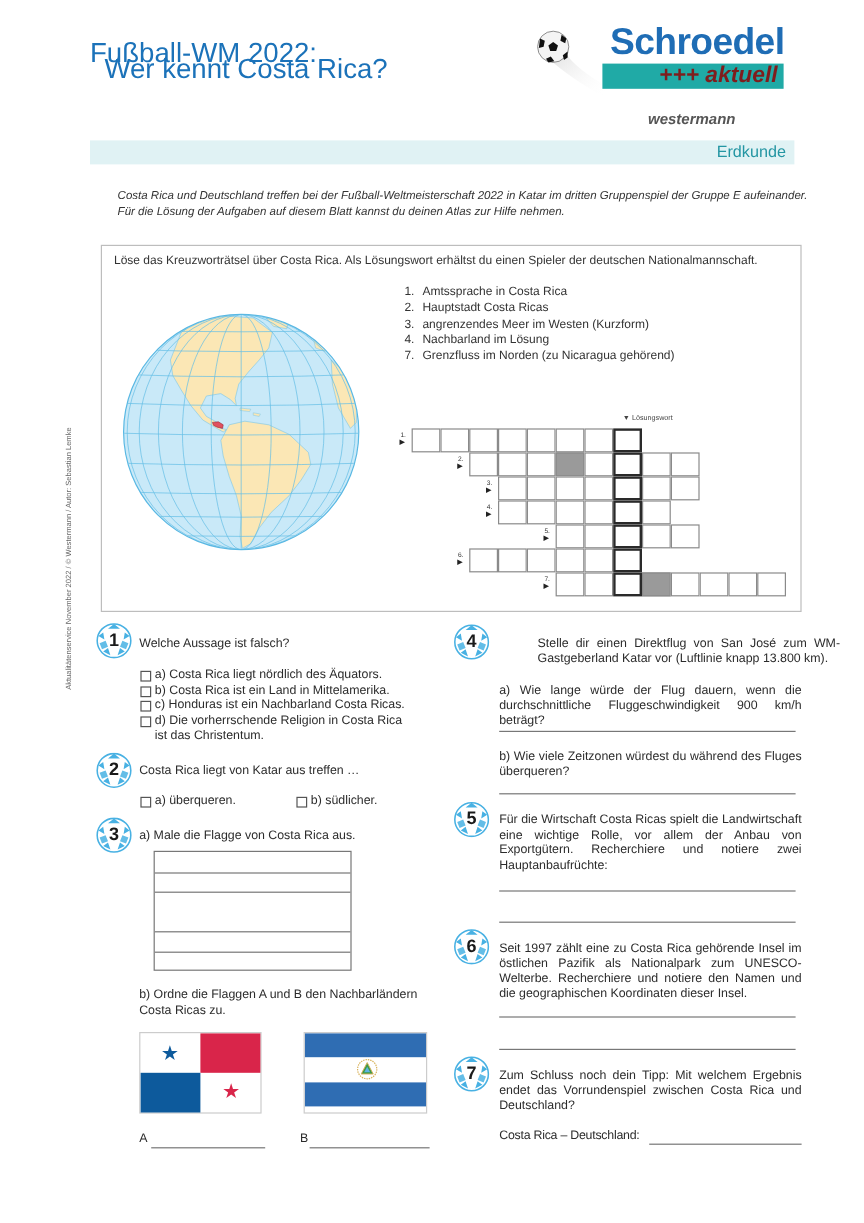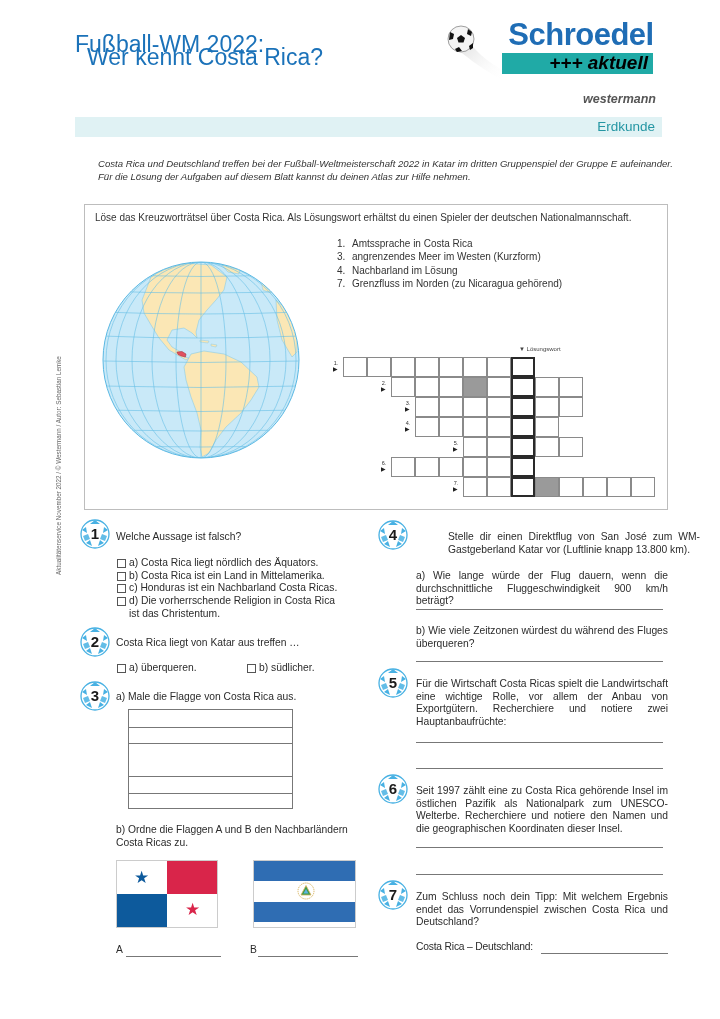--- a/index.html
+++ b/index.html
@@ -3,22 +3,22 @@
 <meta charset="utf-8">
 <style>
   html, body { margin:0; padding:0; background:#ffffff; }
   body { width:720px; height:1019px; position:relative; overflow:hidden;
          font-family:"Liberation Sans", sans-serif; color:#2b2b2b; }
   .abs { position:absolute; }
   .title { position:absolute; left:75px; font-size:23px; line-height:30px; color:#1b72b9; white-space:nowrap; }
   .logo-word { position:absolute; left:500px; top:19px; width:162px; text-align:center; font-size:31px; line-height:32px;
                font-weight:bold; color:#1f6db5; letter-spacing:-0.5px; }
   .logo-bar { position:absolute; left:502px; top:53px; width:151px; height:21px; background:#20aaa6; }
-  .logo-bar span { position:absolute; right:5px; top:-1px; font-size:19px; line-height:22px; color:#000000; font-style:italic; font-weight:bold; }
-  .logo-pub { position:absolute; left:540px; top:92px; width:116px; text-align:right; font-size:12.5px; font-style:italic; font-weight:bold; color:#555; }
+  .logo-bar span { position:absolute; right:5px; top:-1px; font-size:19px; line-height:22px; color:#7f1d1d; font-style:italic; font-weight:bold; }
+  .logo-pub { position:absolute; left:540px; top:92px; width:116px; text-align:left; font-size:12.5px; font-style:italic; font-weight:bold; color:#555; }
   .subject-bar { position:absolute; left:75px; top:117px; width:587px; height:20px; background:#e0f2f4; }
   .subject-bar span { position:absolute; right:7px; top:2px; font-size:13.5px; color:#2496a3; }
   .intro { position:absolute; left:98px; top:158px; width:584px; font-size:9.6px; line-height:12.5px; font-style:italic; color:#333; }
   .vert { position:absolute; left:-64px; top:462px; width:244px; font-size:6.3px; color:#666; text-align:center;
           transform:rotate(-90deg); white-space:nowrap; }
   .box { position:absolute; left:84px; top:204px; width:582px; height:304px; border:1px solid #bdbdbd; }
   .box-instr { position:absolute; left:95px; top:212px; font-size:10px; color:#333; white-space:nowrap; }
   .clues { position:absolute; left:337px; top:237px; font-size:10px; line-height:13.3px; color:#333; }
   .clue { white-space:nowrap; }
   .clue .n { display:inline-block; width:15px; }
@@ -124,20 +124,21 @@
       </g>
 
       <path d="M76 92 L81 91.5 L85 94 L84.5 97 L80 96 L77 94.5 Z" fill="#e0505f" stroke="#9b2a35" stroke-width="0.5"></path>
     </g>
     <circle cx="100" cy="100" r="98" fill="none" stroke="#5ab8e3" stroke-width="1"></circle>
   </svg>
 </div>
 
 <div class="clues">
   <div class="clue"><span class="n">1.</span><span>Amtssprache in Costa Rica</span></div>
+  <div class="clue"><span class="n">2.</span><span>Hauptstadt Costa Ricas</span></div>
   <div class="clue"><span class="n">3.</span><span>angrenzendes Meer im Westen (Kurzform)</span></div>
   <div class="clue"><span class="n">4.</span><span>Nachbarland im Lösung</span></div>
   <div class="clue"><span class="n">7.</span><span>Grenzfluss im Norden (zu Nicaragua gehörend)</span></div>
 </div>
 
 <div class="sol-label">▼ Lösungswort</div>
 <div id="cw-grid">
     <div class="cw-cell" style="left: 0px; top: 0px;"></div>
     <div class="cw-cell" style="left: 24px; top: 0px;"></div>
     <div class="cw-cell" style="left: 48px; top: 0px;"></div>

